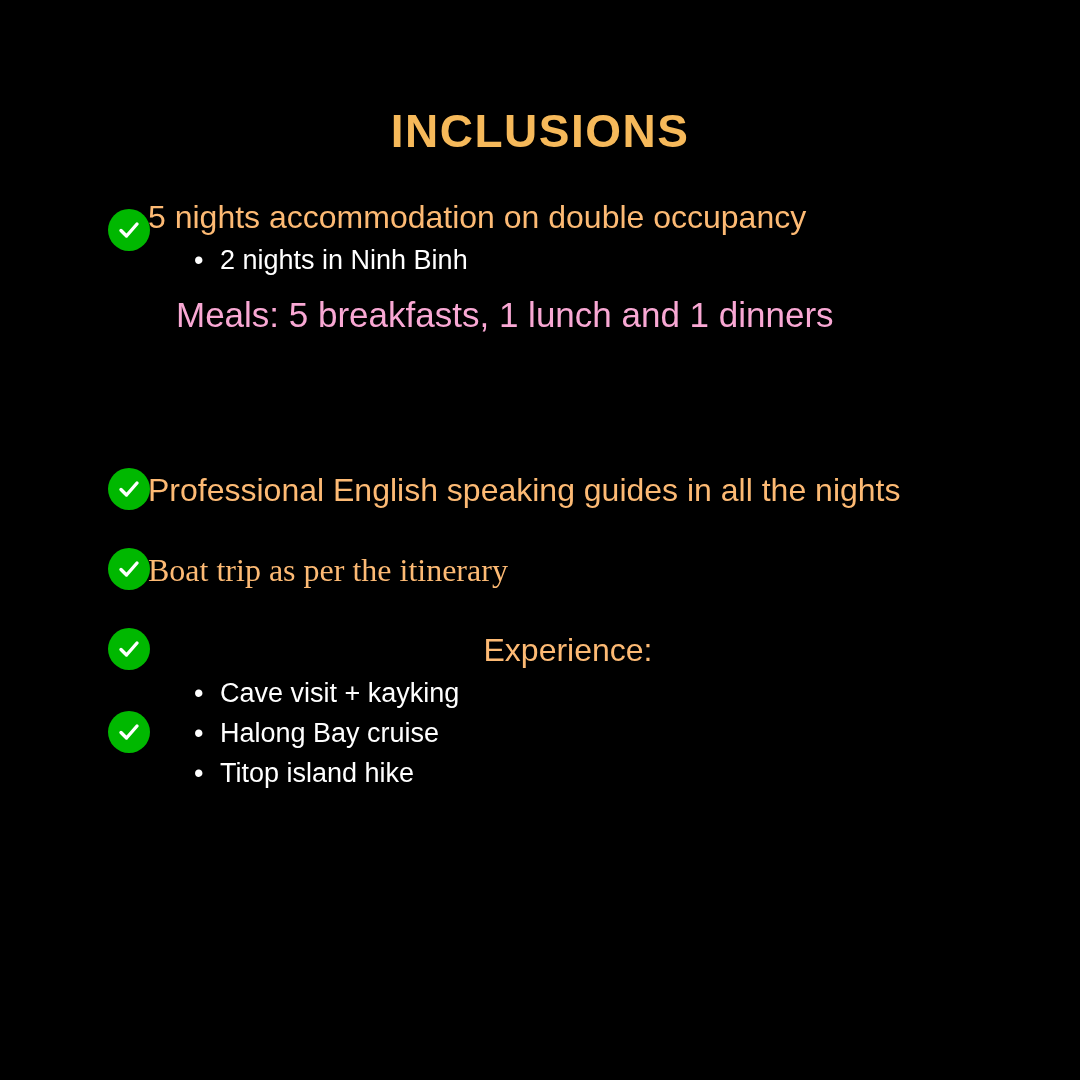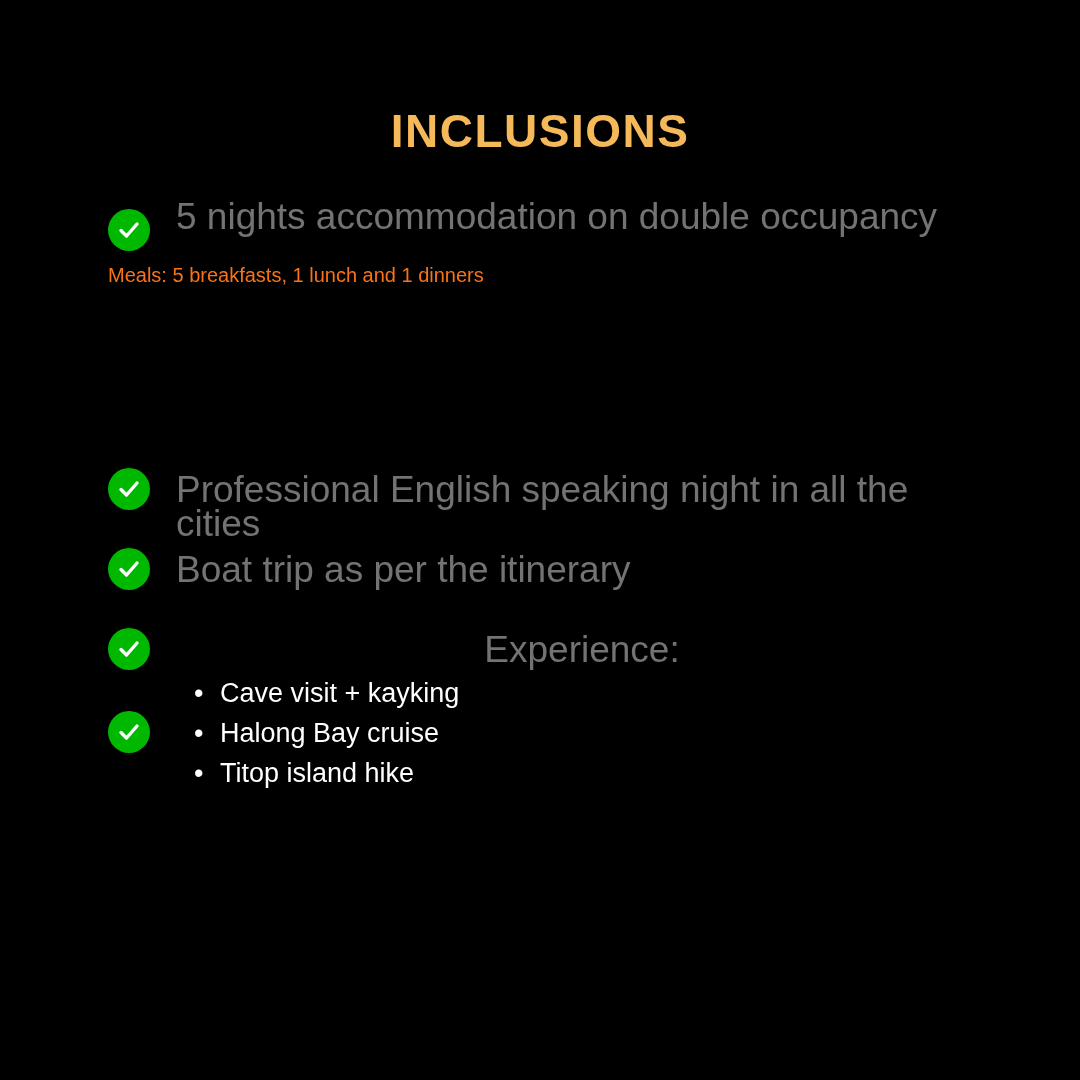--- a/index.html
+++ b/index.html
@@ -48,23 +48,23 @@
     border-radius: 50%;
     background: #00B800;
     display: flex;
     align-items: center;
     justify-content: center;
   }
   .check svg {
     display: block;
   }
   .maintext {
-    margin-left: 68px;
-    color: #737373;
-    font-size: 37px;
+    margin-left: 40px;
+    color: #fdba74;
+    font-size: 32px;
     line-height: 34px;
     font-weight: 400;
   }
   ul.sub {
     margin: 6px 0 0 0;
     padding-left: 112px;
     list-style: none;
   }
   ul.sub li {
     color: #FFFFFF;
@@ -77,29 +77,30 @@
     position: absolute;
     left: -26px;
     top: 0;
     color: #FFFFFF;
     font-size: 27px;
   }
   .block-accom { position: relative; height: 150px; }
   .check-accom { top: 9px; }
   .meals {
     position: relative;
-    color: #f97316;
-    font-size: 20px;
+    margin-left: 68px;
+    color: #f9a8d4;
+    font-size: 35px;
     line-height: 34px;
     top: 18px;
   }
   .block-guides { position: relative; margin-top: 118px; height: 46px; }
   .check-guides { top: 0px; }
   .text-guides { padding-top: 5px; }
-  .block-boat { position: relative; margin-top: 34px; height: 46px; }
+  .block-boat { position: relative; margin-top: 34px; height: 46px; font-family: Liberation Serif, serif; }
   .check-boat { top: 0px; }
   .text-boat { padding-top: 5px; }
   .block-exp { position: relative; margin-top: 34px; }
   .check-exp1 { top: 0px; }
   .check-exp2 { top: 83px; }
   .text-exp { padding-top: 5px; text-align: center; }
 </style>
 </head>
 <body>
 
@@ -110,31 +111,32 @@
   <div class="content">
 
     <div class="block-accom row">
       <span class="check check-accom">
         <svg width="24" height="24" viewBox="0 0 24 24" aria-hidden="true">
           <path d="M4 12.5 L9.5 18 L20 6" fill="none" stroke="#FFFFFF" stroke-width="3.4" stroke-linecap="round" stroke-linejoin="round"></path>
         </svg>
       </span>
       <div class="maintext">5 nights accommodation on double occupancy</div>
       <ul class="sub">
+        <li>2 nights in Ninh Binh</li>
       </ul>
       <div class="meals">Meals: 5 breakfasts, 1 lunch and 1 dinners</div>
     </div>
 
     <div class="block-guides row">
       <span class="check check-guides">
         <svg width="24" height="24" viewBox="0 0 24 24" aria-hidden="true">
           <path d="M4 12.5 L9.5 18 L20 6" fill="none" stroke="#FFFFFF" stroke-width="3.4" stroke-linecap="round" stroke-linejoin="round"></path>
         </svg>
       </span>
-      <div class="maintext text-guides">Professional English speaking night in all the cities</div>
+      <div class="maintext text-guides">Professional English speaking guides in all the nights</div>
     </div>
 
     <div class="block-boat row">
       <span class="check check-boat">
         <svg width="24" height="24" viewBox="0 0 24 24" aria-hidden="true">
           <path d="M4 12.5 L9.5 18 L20 6" fill="none" stroke="#FFFFFF" stroke-width="3.4" stroke-linecap="round" stroke-linejoin="round"></path>
         </svg>
       </span>
       <div class="maintext text-boat">Boat trip as per the itinerary</div>
     </div>

